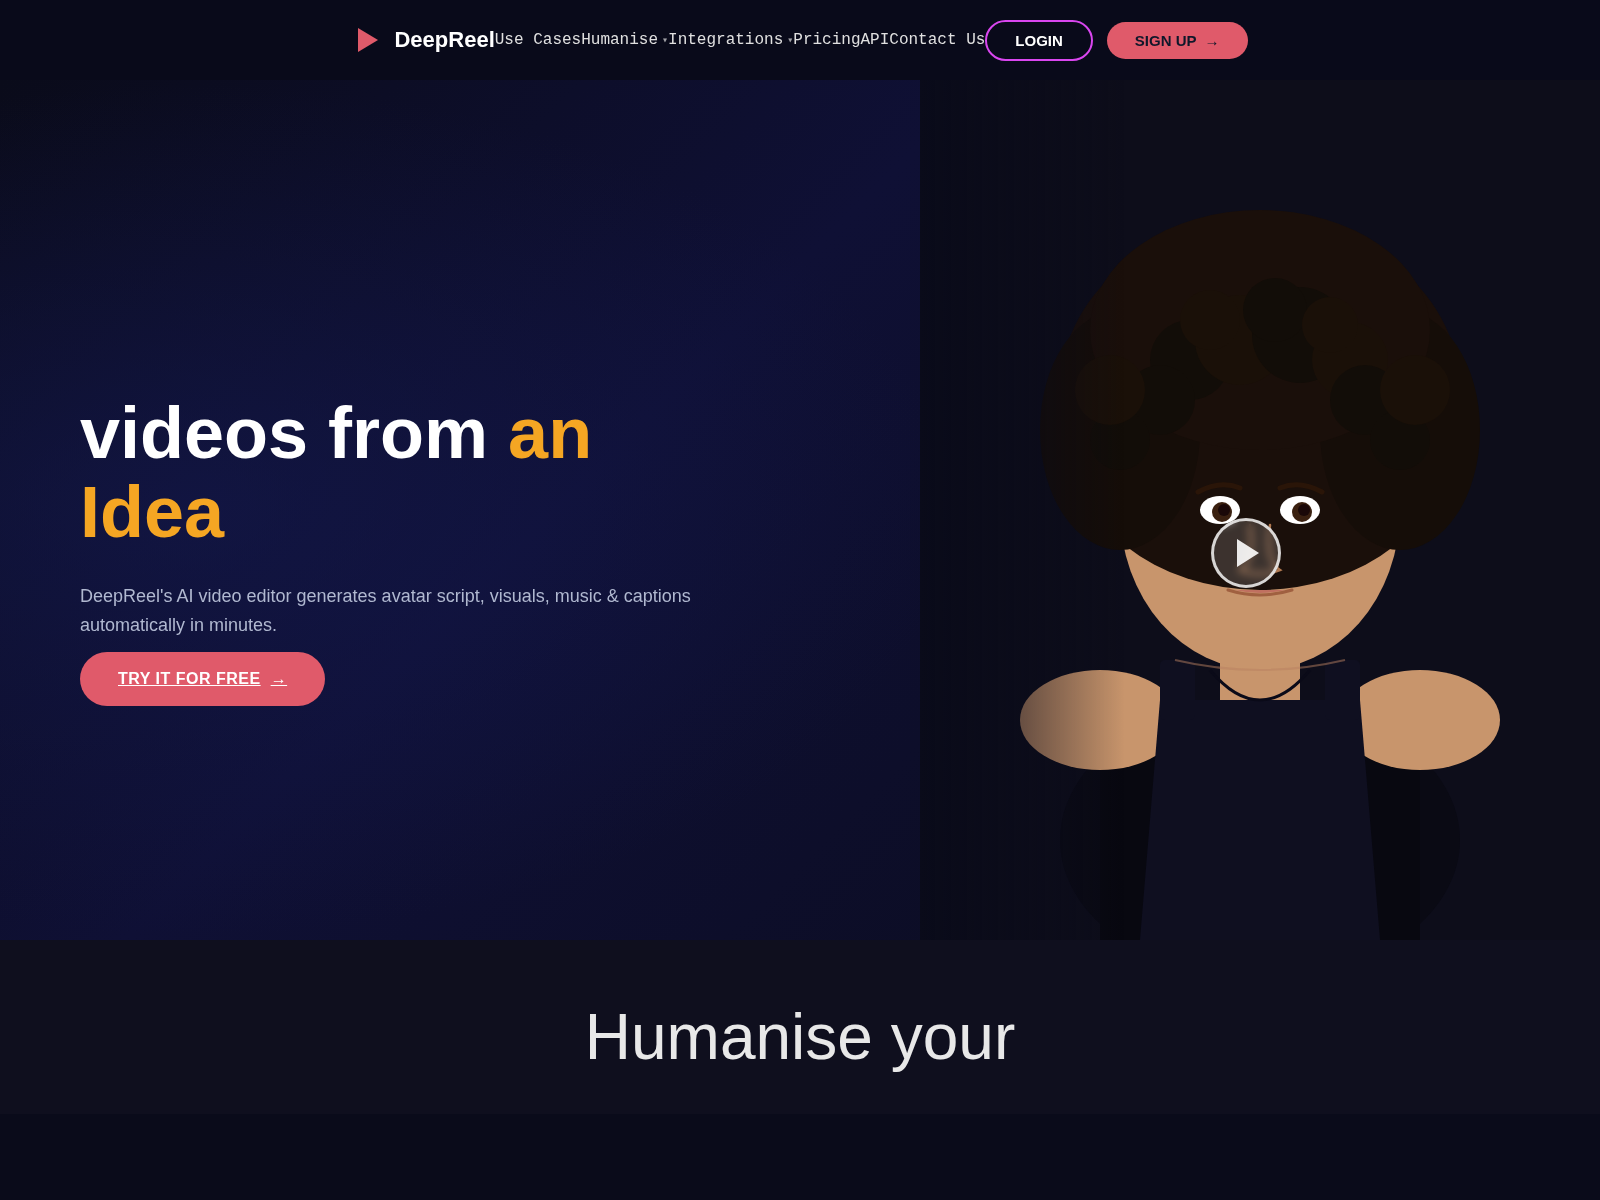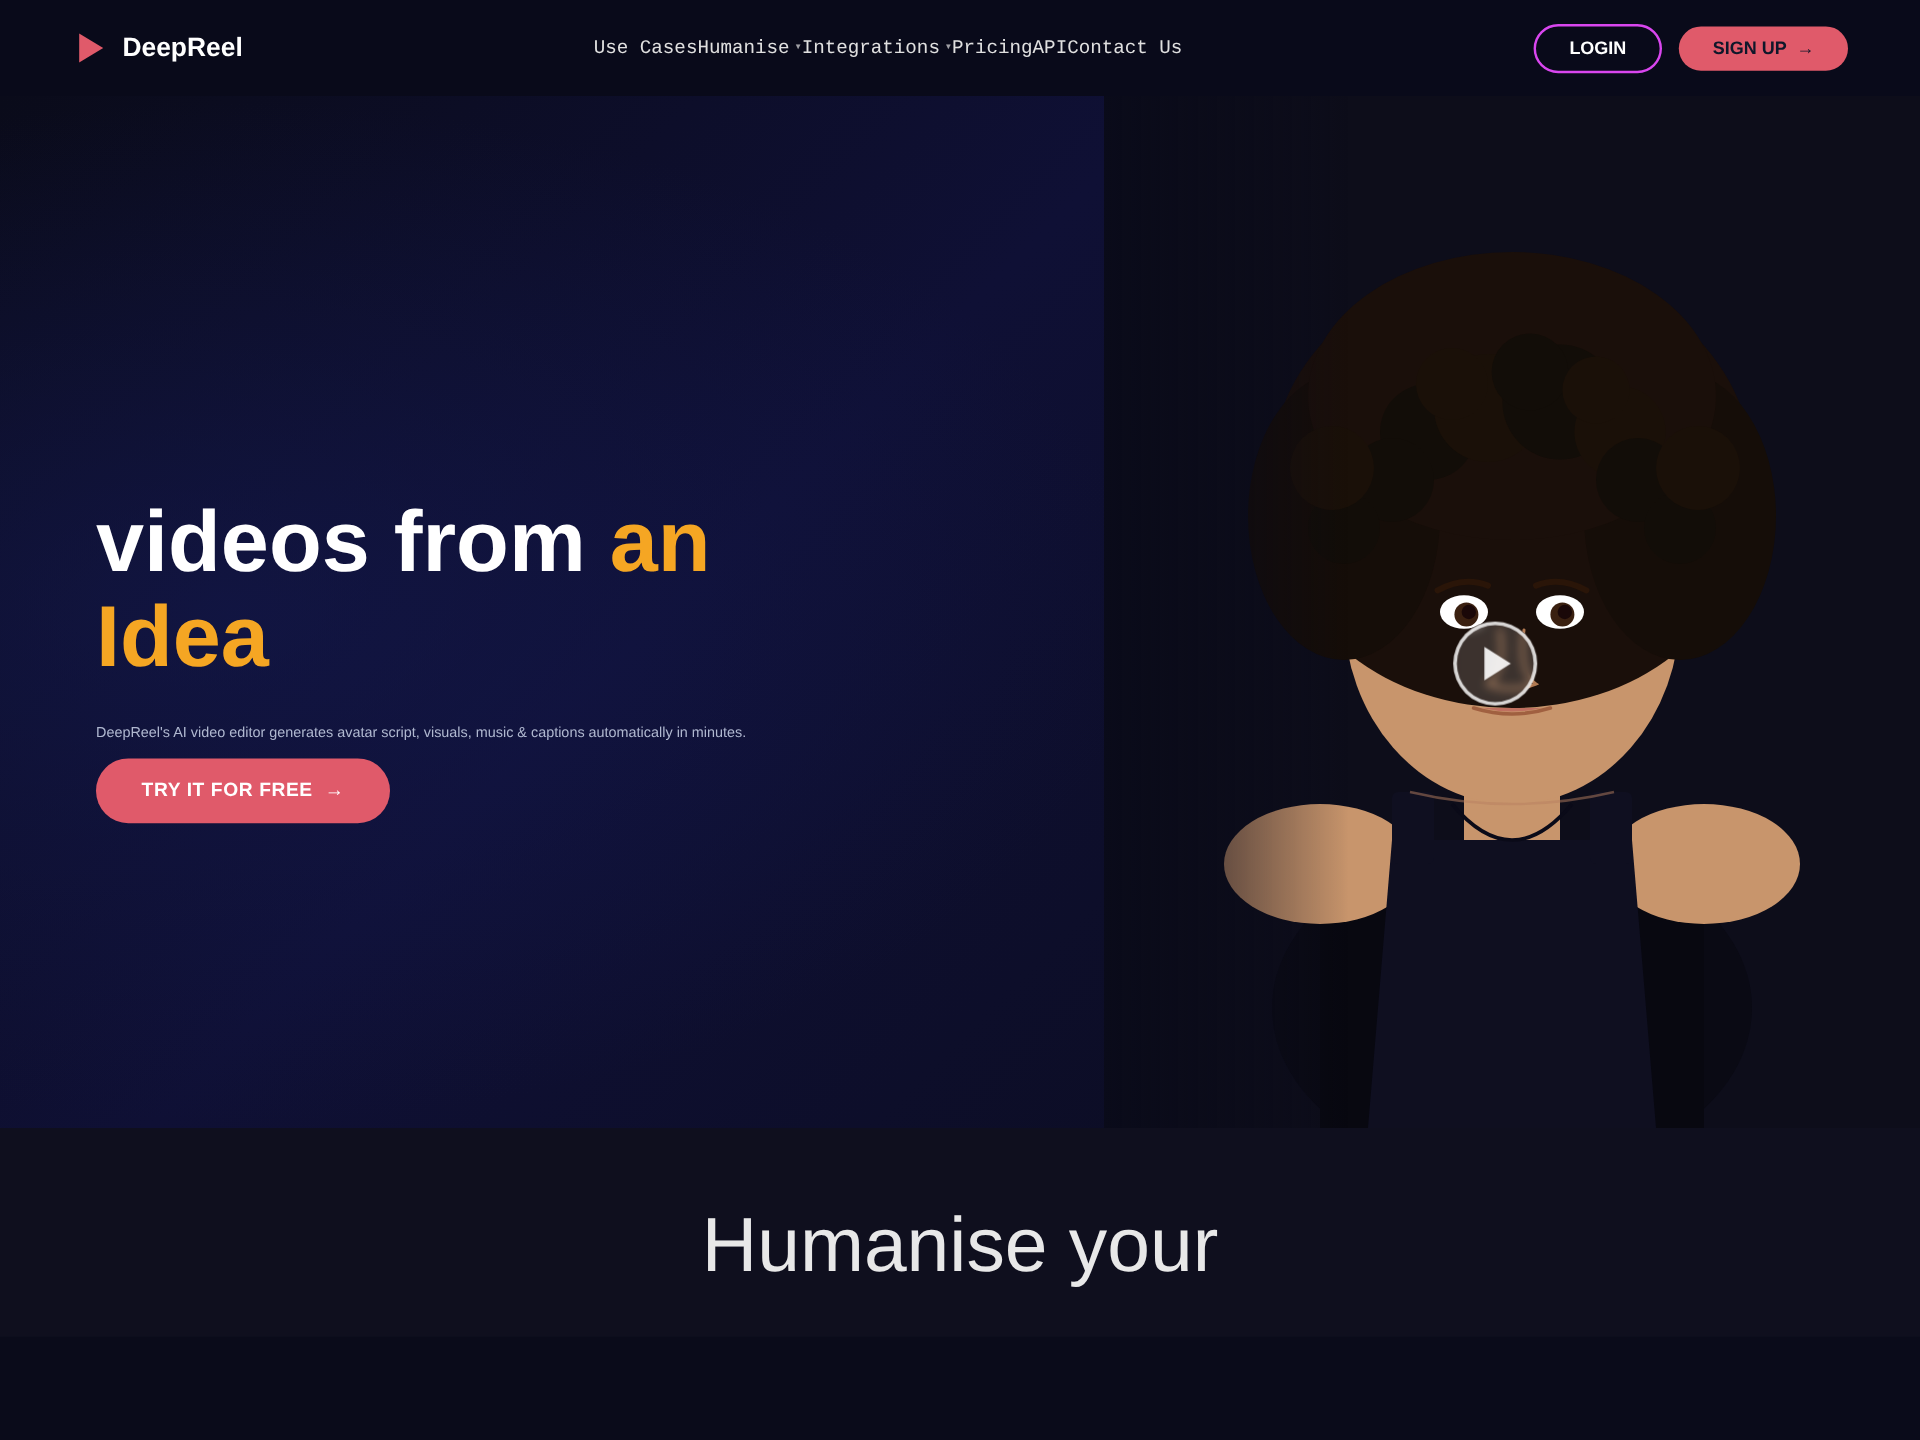--- a/index.html
+++ b/index.html
@@ -10,21 +10,21 @@
       color: #fff;
       width: 1600px;
       min-height: 1200px;
       overflow-x: hidden;
     }
 
     
     nav {
       display: flex;
       align-items: center;
-      justify-content: space-between;
+      justify-content: center;
       padding: 0 60px;
       height: 80px;
       position: relative;
       z-index: 10;
       background: rgba(10,11,26,0.95);
     }
 
     .logo {
       display: flex;
       align-items: center;
@@ -126,21 +126,21 @@
       line-height: 1.1;
       color: #fff;
       margin-bottom: 30px;
     }
 
     .hero-title .highlight {
       color: #f5a623;
     }
 
     .hero-desc {
-      font-size: 12px;
+      font-size: 18px;
       color: #b0b8d0;
       line-height: 1.6;
       margin-bottom: 12px;
     }
 
     .hero-subtext {
       font-size: 18px;
       color: #b0b8d0;
       margin-bottom: 50px;
     }
@@ -157,20 +157,21 @@
       color: #fff;
       border: none;
       border-radius: 50px;
       font-size: 16px;
       font-weight: 700;
       letter-spacing: 0.5px;
       cursor: pointer;
       display: flex;
       align-items: center;
       gap: 10px;
+      text-decoration: underline;
     }
 
     .btn-demo {
       padding: 16px 36px;
       background: transparent;
       color: #fff;
       border: 2px solid #fff;
       border-radius: 50px;
       font-size: 16px;
       font-weight: 700;

